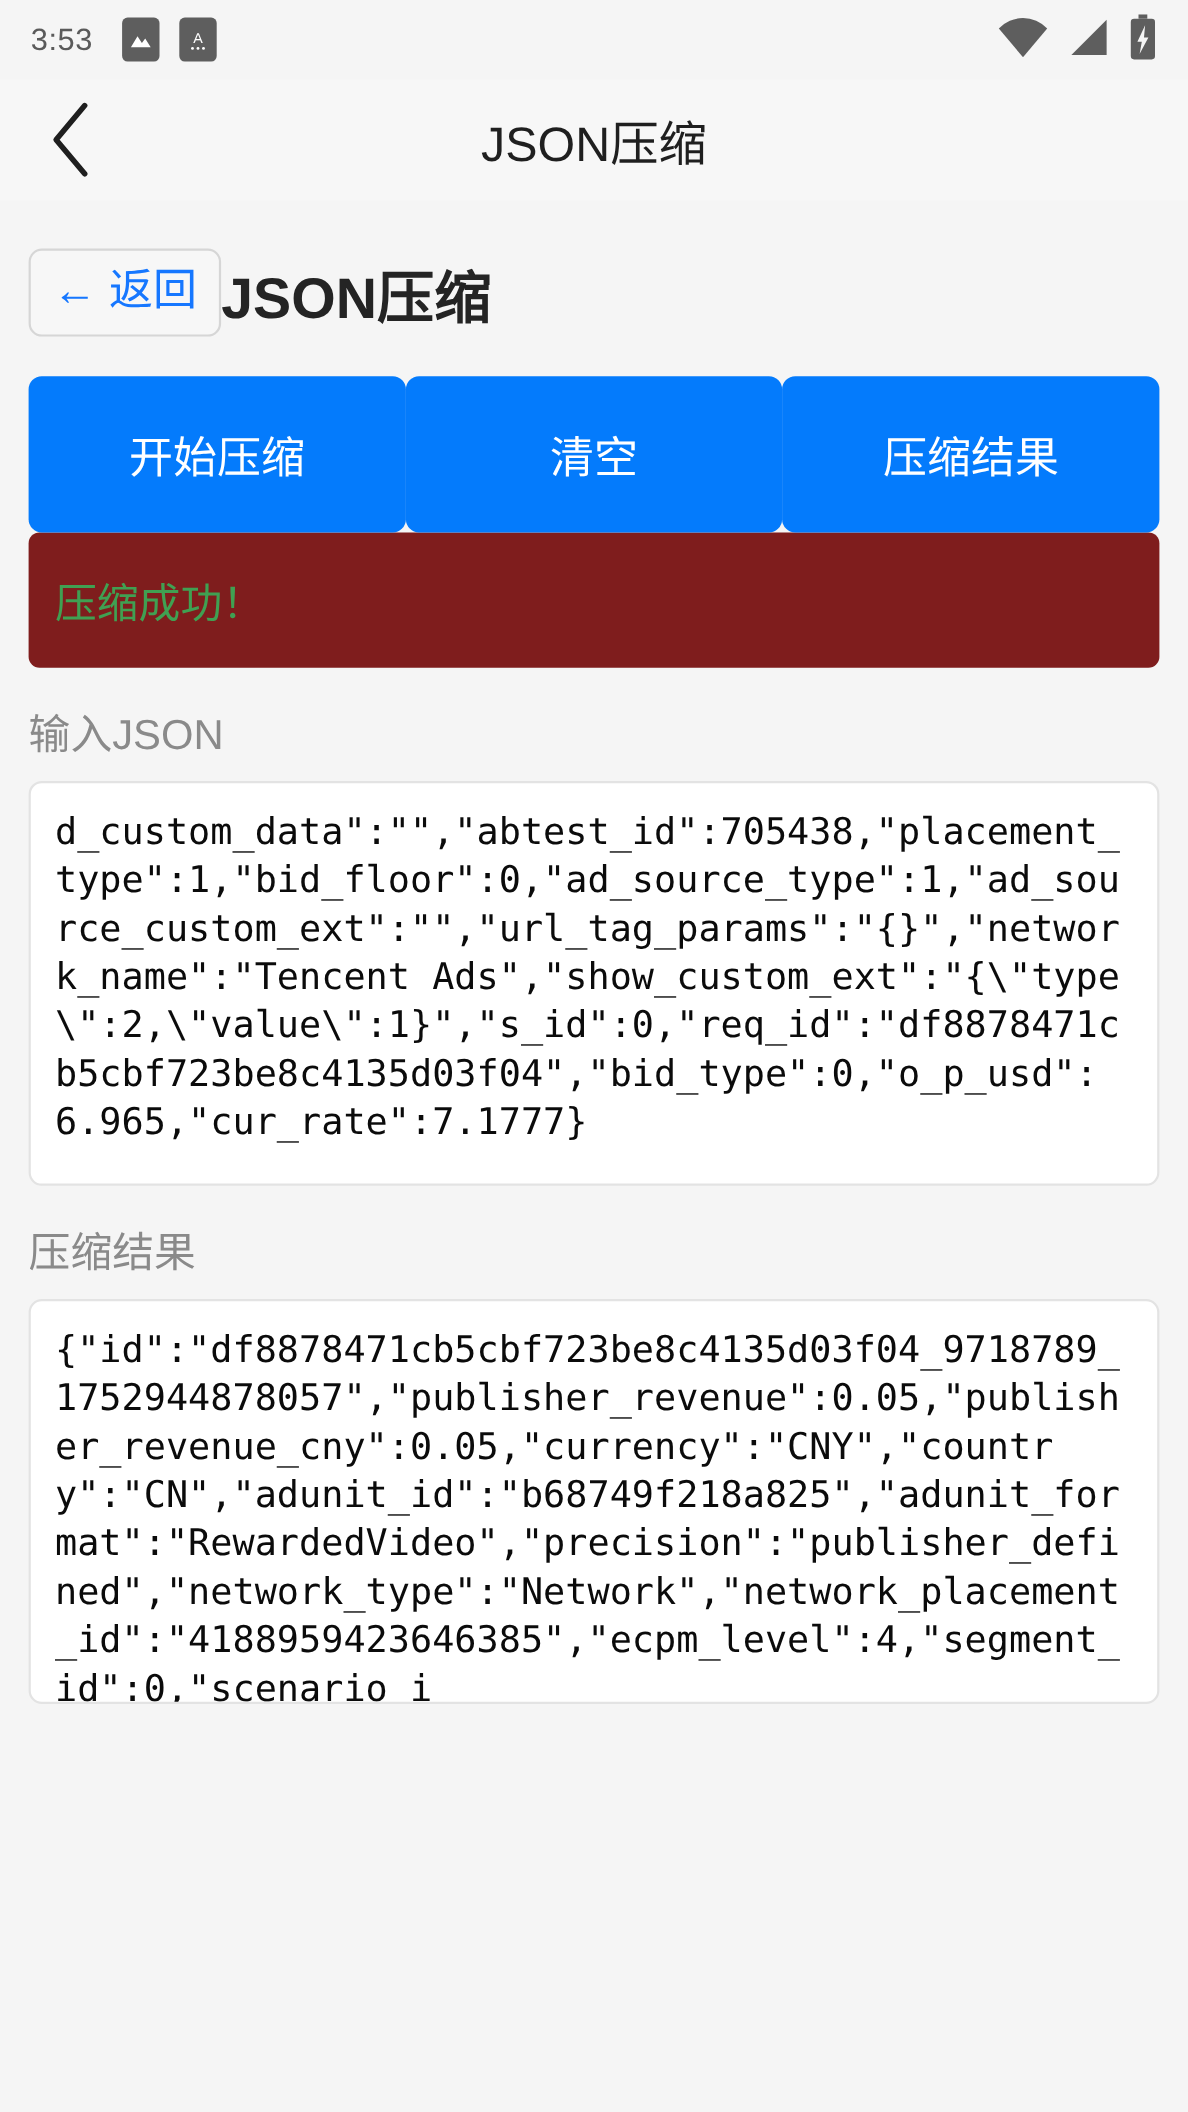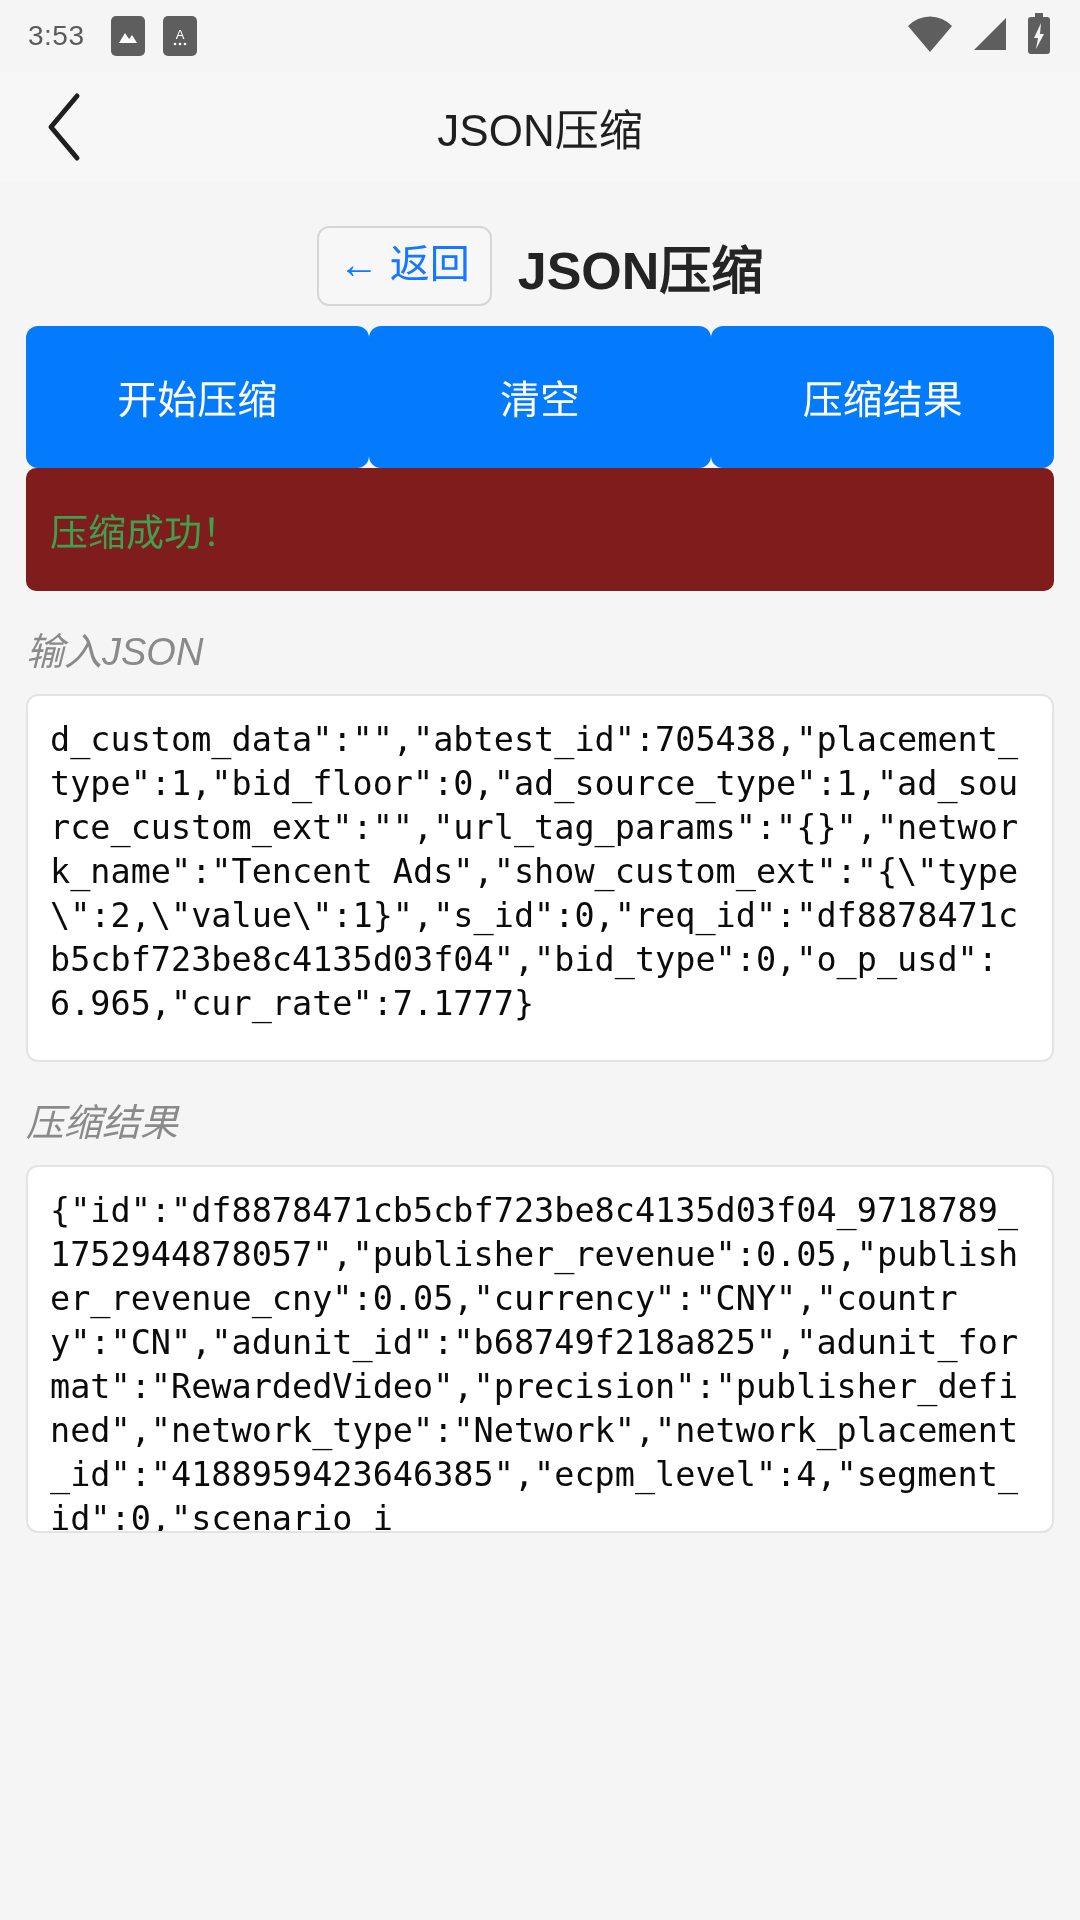--- a/index.html
+++ b/index.html
@@ -52,22 +52,21 @@
 
   
   .webview {
     height:calc(1920px - 72px - 110px);
     background:#f5f5f5;
     padding:0 26px;
     overflow:hidden;
   }
 
   .page-head {
-    display:flex; align-items:center; justify-content:center;
-    gap:26px;
+    display:flex; align-items:center; justify-content:flex-start;
     padding-top:44px;
   }
   .back-btn {
     border:2px solid #d6d6d6;
     border-radius:12px;
     background:#f7f7f7;
     color:#1677ff;
     font-size:40px;
     padding:16px 20px 20px 20px;
     line-height:1;
@@ -75,21 +74,21 @@
   }
   .page-title {
     font-size:52px;
     color:#242424;
     font-weight:bold;
     white-space:nowrap;
   }
 
   .btn-row {
     display:flex; gap:0;
-    margin-top:20px;
+    margin-top:36px;
   }
   .action-btn {
     flex:1;
     height:142px;
     background:#047bfc;
     color:#ffffff;
     border:none;
     border-radius:12px;
     font-size:40px;
     font-family:"Liberation Sans", sans-serif;
@@ -102,21 +101,20 @@
     border-radius:10px;
     color:#40a052;
     font-size:38px;
     padding:34px 24px;
   }
 
   .field-label {
     margin-top:30px;
     color:#8a8a8a;
     font-size:38px;
-    font-style:italic;
   }
 
   .code-box {
     margin-top:18px;
     background:#ffffff;
     border:2px solid #e3e3e3;
     border-radius:12px;
     padding:22px 22px 10px 22px;
     overflow:hidden;
   }

